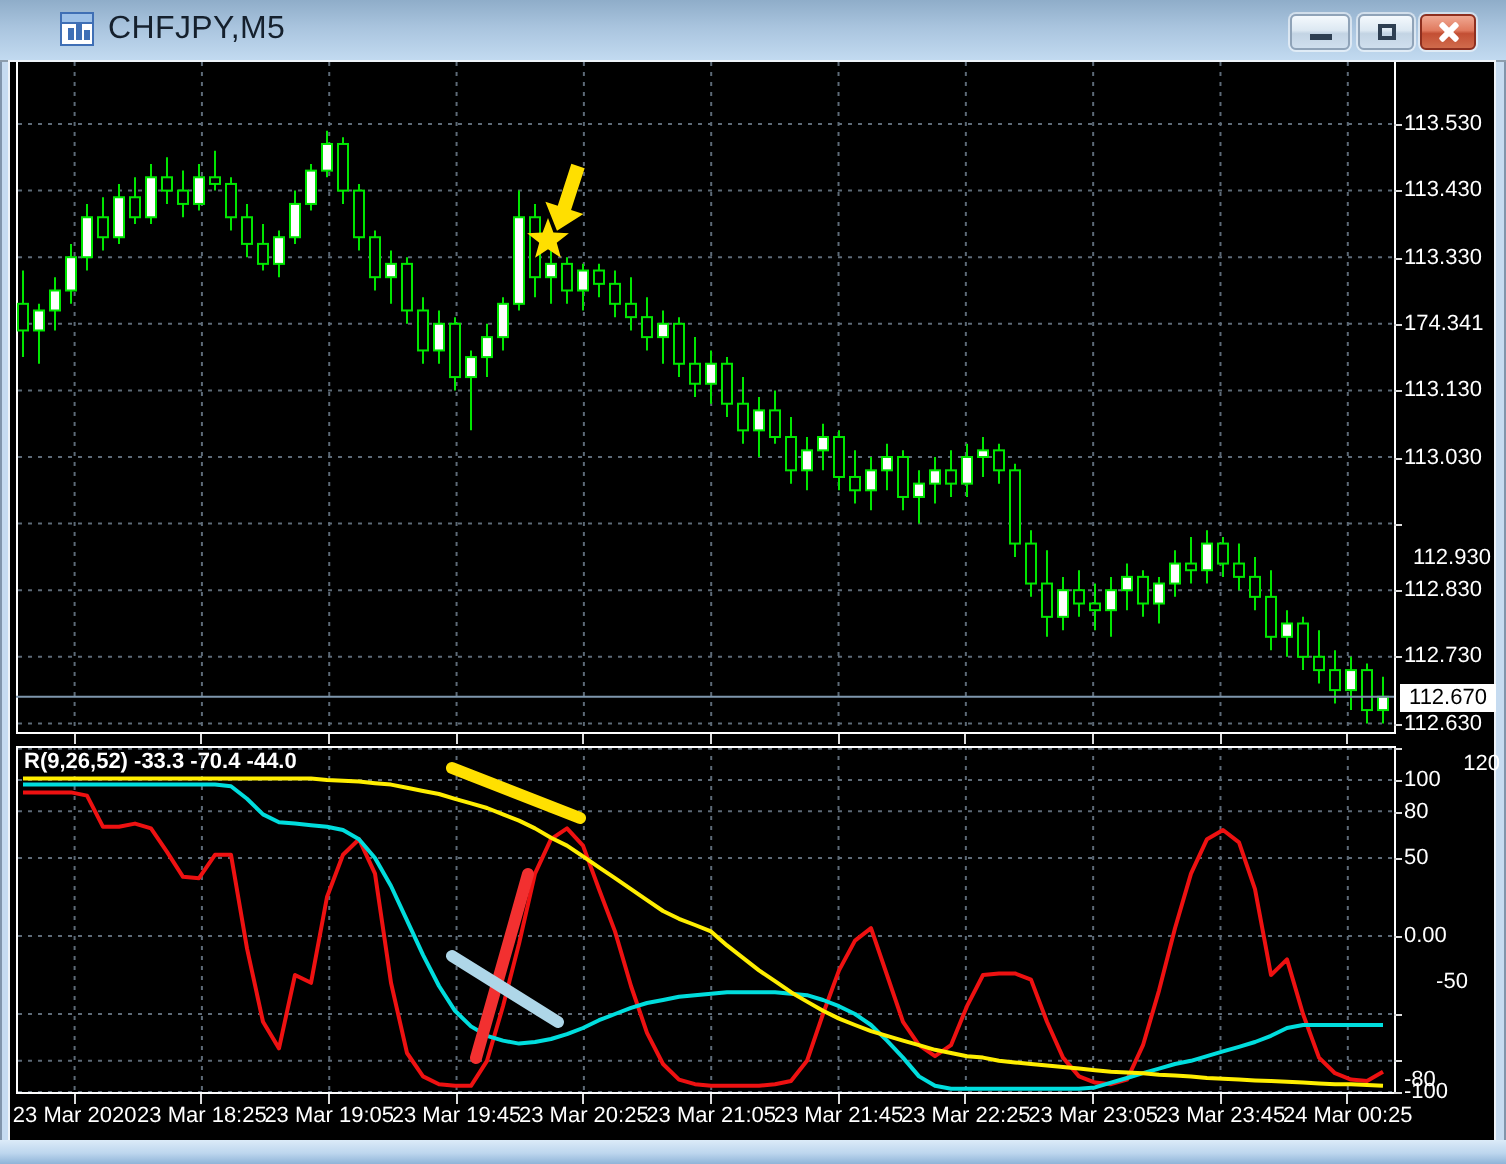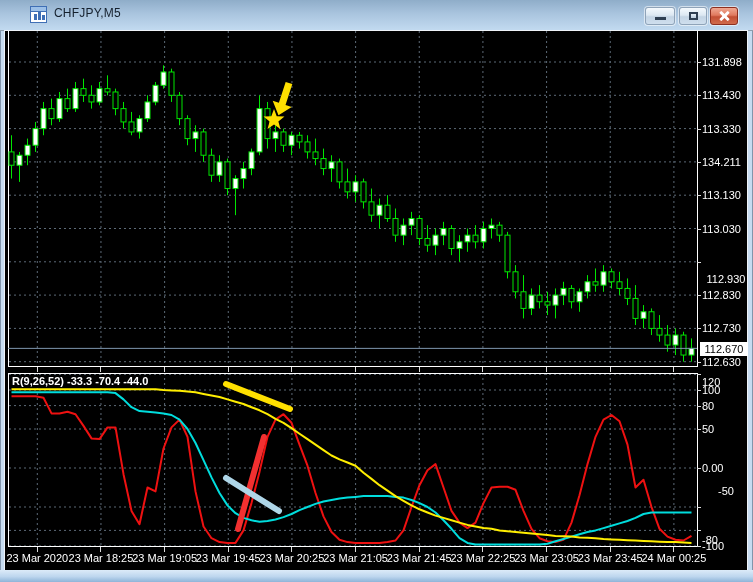--- a/index.html
+++ b/index.html
@@ -14,21 +14,21 @@
     background:linear-gradient(180deg,#8fadc9 0%,#a9c4de 45%,#c2daf0 100%);
     border-bottom:1px solid #8d9dac;
   }
   .app-icon{
     position:absolute;left:30px;top:6px;width:17px;height:17px;
     background:#fff;border:1px solid #3f6fb5;box-sizing:border-box;
   }
   .app-icon .strip{position:absolute;left:0;top:0;right:0;height:4px;background:#9cc0e8;border-bottom:1px solid #3f6fb5;}
   .app-icon .bar{position:absolute;bottom:2px;width:3px;background:#3f6fb5;}
   .title-text{
-    position:absolute;left:54px;top:6px;font-size:12px;color:#15202d;letter-spacing:.2px;
+    position:absolute;left:54px;top:6px;font-size:16px;color:#15202d;letter-spacing:.2px;
   }
   .winbtn{
     position:absolute;top:7px;height:18px;border-radius:3px;box-sizing:border-box;
     border:1px solid #8fa3b8;cursor:default;
     background:linear-gradient(180deg,#f4f9fd 0%,#dce8f2 45%,#c3d4e4 55%,#cfdfee 100%);
     box-shadow:0 0 0 1px rgba(255,255,255,.55);
   }
   .winbtn.min{right:78px;width:30px;}
   .winbtn.max{right:46px;width:28px;}
   .winbtn.close{
@@ -334,41 +334,41 @@
       <line x1="256" y1="64" x2="230" y2="156" stroke="#f23030" stroke-width="6" stroke-linecap="round"></line>
       <line x1="218" y1="105" x2="271" y2="138" stroke="#aed6e8" stroke-width="6" stroke-linecap="round"></line>
     </svg>
 
 
   <div class="ind-label">R(9,26,52) -33.3 -70.4 -44.0</div>
 
   <div class="cur-price">112.670</div>
 
   <div id="labels-layer">
-      <div class="axlabel" style="top: 55px;">131.898</div>
+      <div class="axlabel" style="top: 55px;">113.530</div>
       <div class="htick" style="top: 62px;"></div>
       <div class="axlabel" style="top: 88.3px;">113.430</div>
       <div class="htick" style="top: 95.3px;"></div>
       <div class="axlabel" style="top: 121.6px;">113.330</div>
       <div class="htick" style="top: 128.6px;"></div>
-      <div class="axlabel" style="top: 154.9px;">134.211</div>
+      <div class="axlabel" style="top: 154.9px;">174.341</div>
       <div class="htick" style="top: 161.9px;"></div>
       <div class="axlabel" style="top: 188.2px;">113.130</div>
       <div class="htick" style="top: 195.2px;"></div>
       <div class="axlabel" style="top: 221.5px;">113.030</div>
       <div class="htick" style="top: 228.5px;"></div>
       <div class="axlabel" style="top: 272px; text-align: center;">112.930</div>
       <div class="htick" style="top: 261.8px;"></div>
       <div class="axlabel" style="top: 288.1px;">112.830</div>
       <div class="htick" style="top: 295.1px;"></div>
       <div class="axlabel" style="top: 321.4px;">112.730</div>
       <div class="htick" style="top: 328.4px;"></div>
       <div class="axlabel" style="top: 354.7px;">112.630</div>
       <div class="htick" style="top: 361.7px;"></div>
-      <div class="axlabel" style="top: 375px;">120</div>
+      <div class="axlabel" style="top: 375px; text-align: right;">120</div>
       <div class="htick" style="top: 374.4px;"></div>
       <div class="axlabel" style="top: 383px;">100</div>
       <div class="htick" style="top: 390px;"></div>
       <div class="axlabel" style="top: 398.6px;">80</div>
       <div class="htick" style="top: 405.6px;"></div>
       <div class="axlabel" style="top: 422px;">50</div>
       <div class="htick" style="top: 429px;"></div>
       <div class="axlabel" style="top: 461px;">0.00</div>
       <div class="htick" style="top: 468px;"></div>
       <div class="axlabel" style="top: 484px; text-align: center;">-50</div>

